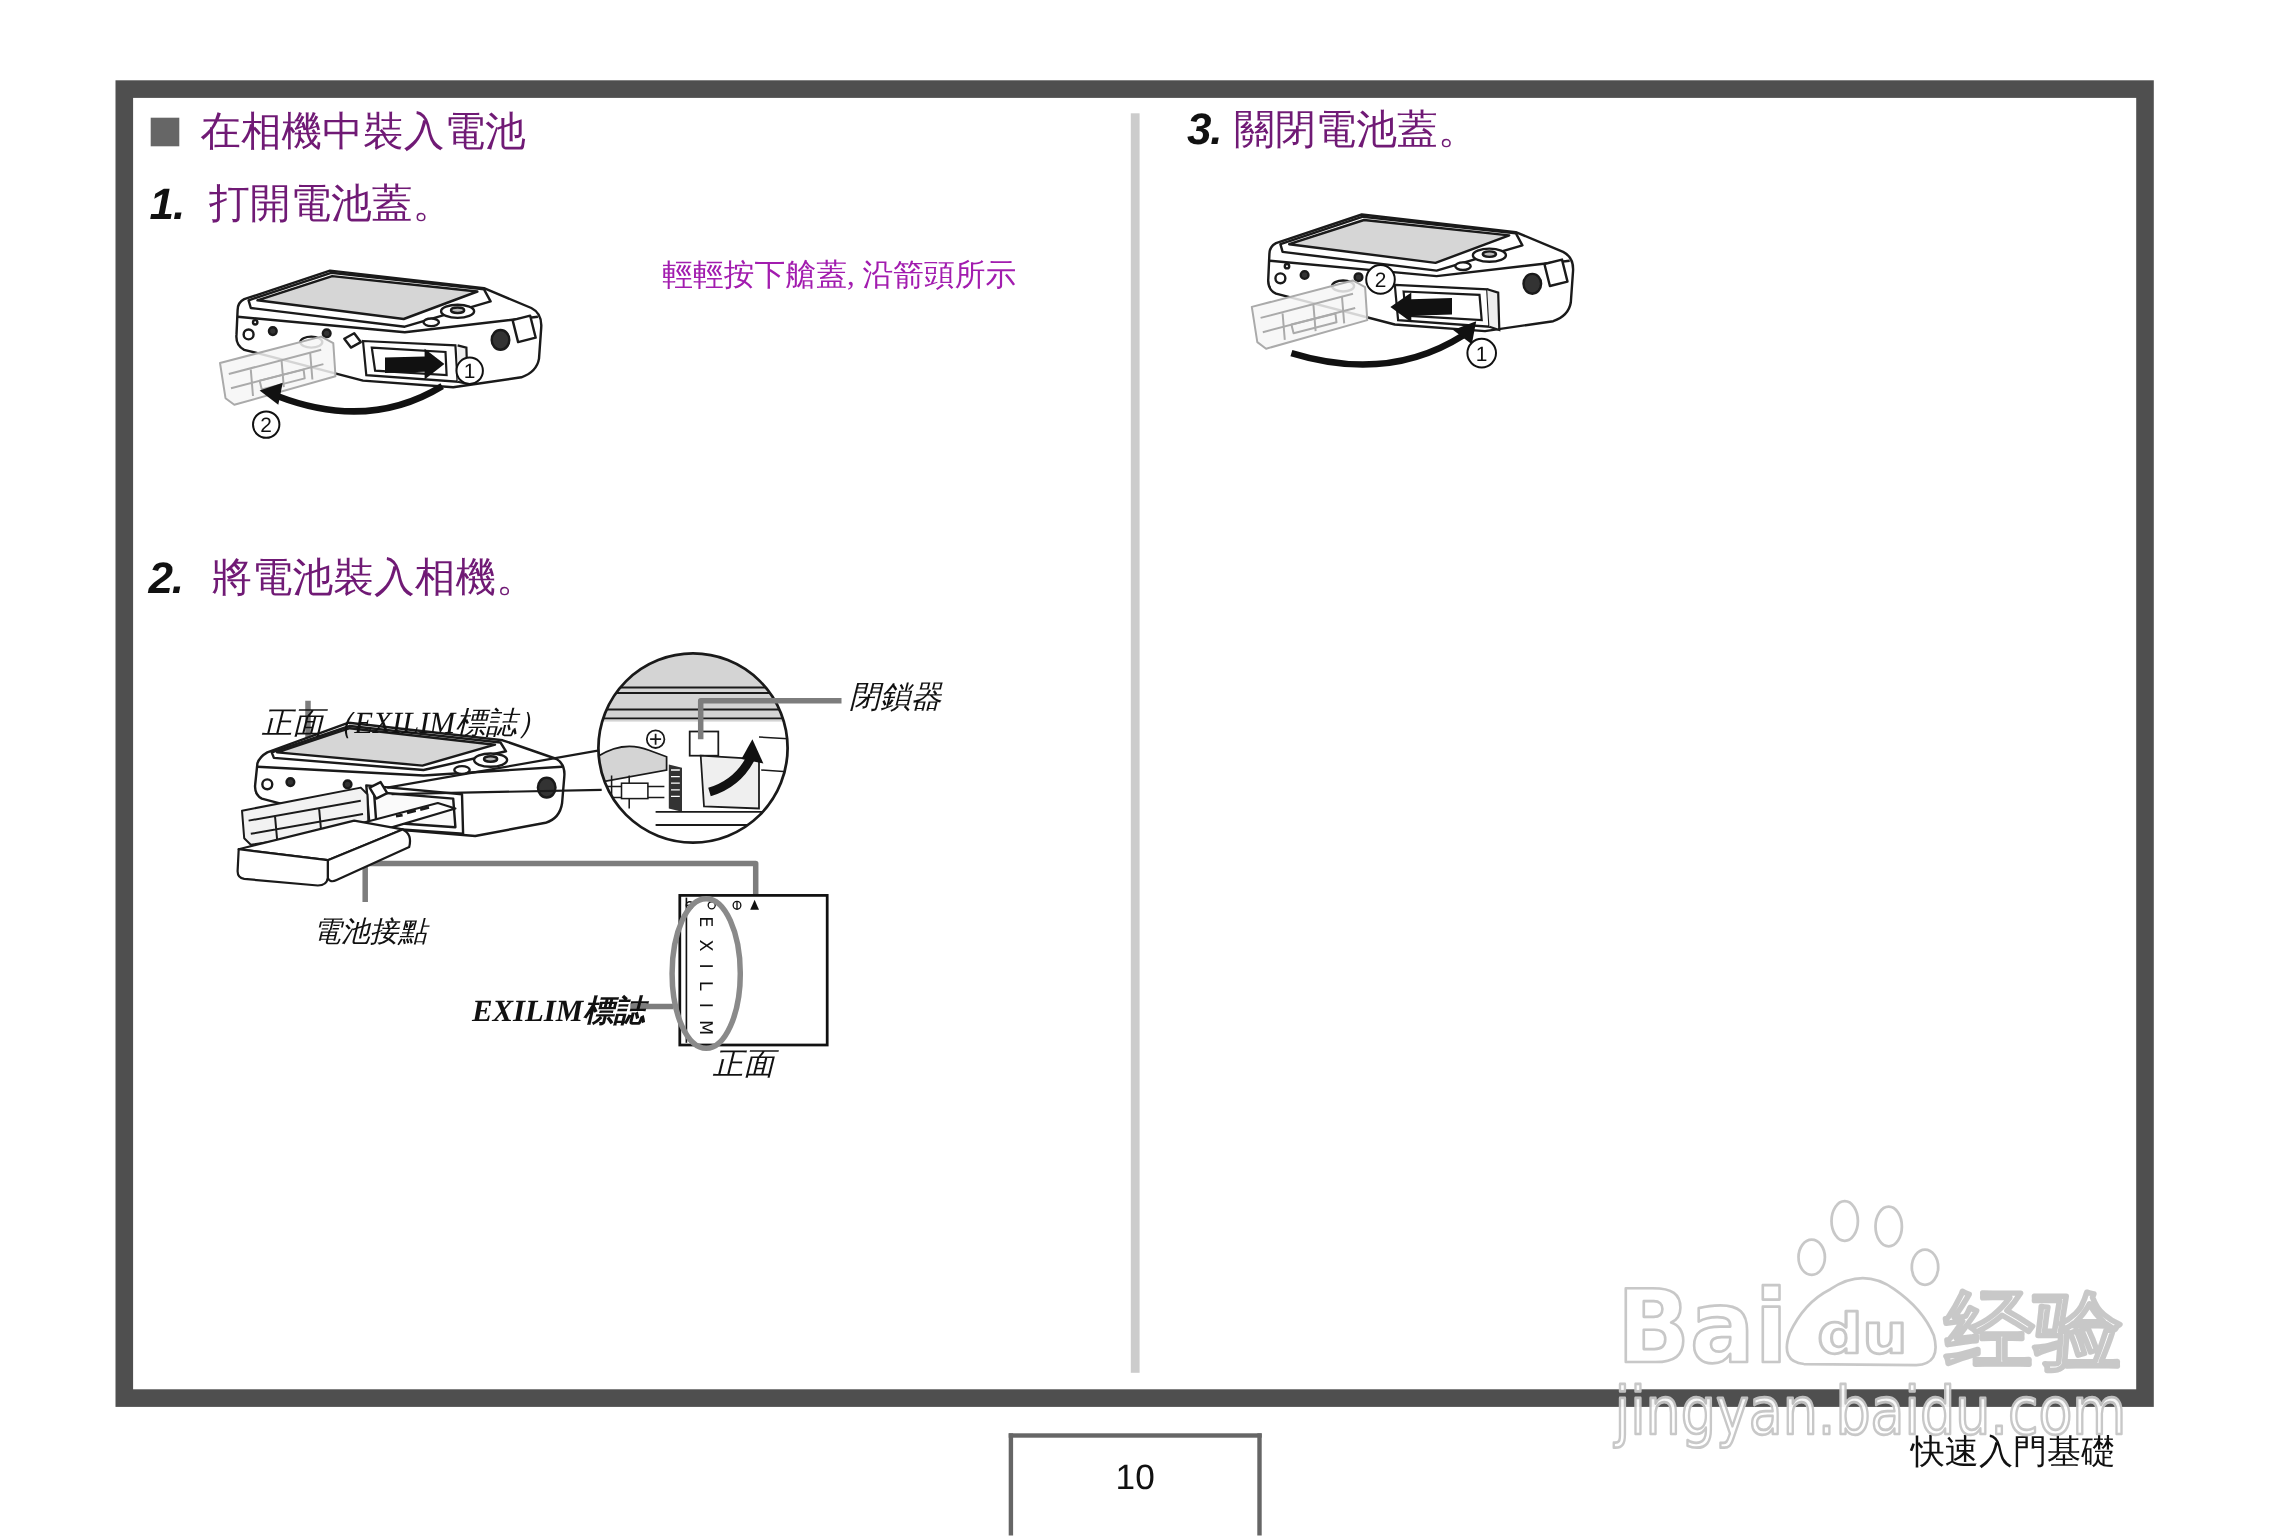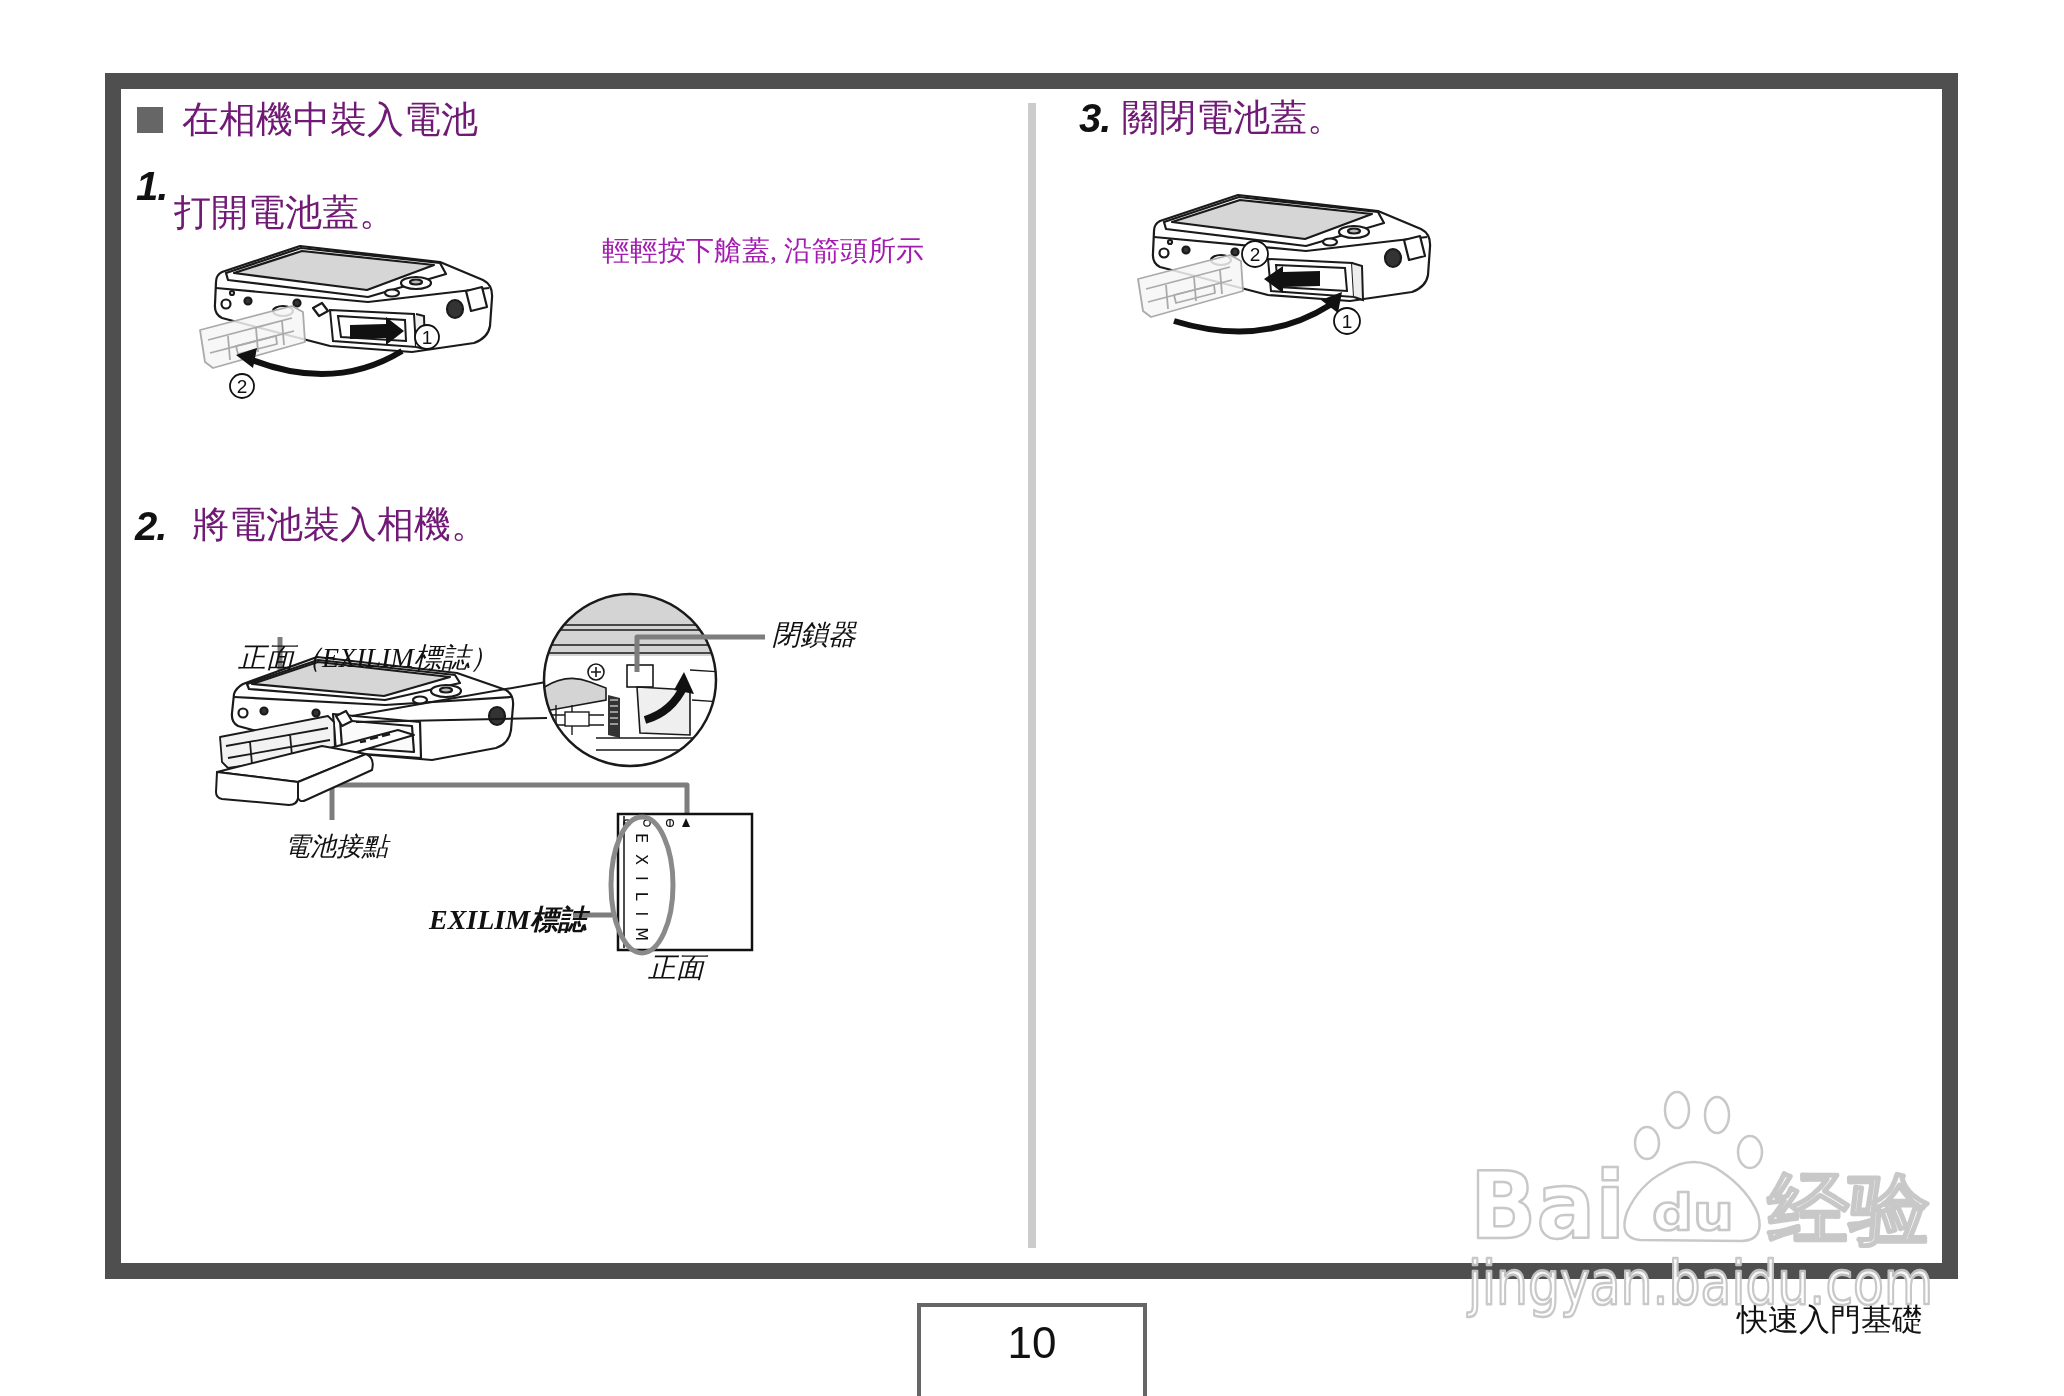--- a/index.html
+++ b/index.html
@@ -12,36 +12,36 @@
 .h-title{font-family:"DejaVu Sans",sans-serif;font-size:37px;line-height:37px;color:#701a75;text-align:right;}
 .step-num{font-family:"Liberation Sans",sans-serif;font-weight:bold;font-style:italic;font-size:40px;line-height:40px;letter-spacing:-1px;color:#111;}
 .desc{font-family:"Liberation Serif",serif;font-size:28px;line-height:42px;color:#a21caf;}
 .desc span{display:block;}
 .label{font-family:"Liberation Serif",serif;font-style:italic;font-size:28px;line-height:28px;color:#111;}
 .label.big{font-size:26px;line-height:30px;}
 .illus{position:absolute;overflow:visible;}
 .svg-num{font-family:"Liberation Sans",sans-serif;font-size:19px;fill:#111;}
 .svg-logo{font-family:"DejaVu Sans",sans-serif;font-size:16px;fill:#111;}
 .page-box{left:917px;top:1303px;width:230px;height:100px;border:4px solid var(--page-box);border-bottom:none;box-sizing:border-box;text-align:center;}
-.page-num{display:block;margin-top:12px;font-family:"Liberation Sans",sans-serif;font-size:44px;line-height:48px;color:#111;}
+.page-num{display:block;margin-top:12px;font-family:"Liberation Sans",sans-serif;font-size:32px;line-height:48px;color:#111;}
 .footer-section{left:1737px;top:1304px;font-family:"Liberation Serif",serif;font-size:31px;line-height:31px;color:#111;}
 .watermark{left:1455px;top:1080px;pointer-events:none;z-index:5;}
 .wm-text{font-family:"DejaVu Sans",sans-serif;font-weight:bold;}
 </style>
 </head>
 <body>
 
 <div class="abs frame"></div>
 <div class="abs divider"></div>
 
 <div class="abs bullet"></div>
 <div class="abs h-title" style="left:182px;top:101px;">在相機中裝入電池</div>
 
 <div class="abs step-num" style="left:136px;top:166px;">1.</div>
-<div class="abs h-title" style="left:174px;top:166px;margin-top:28px;">打開電池蓋。</div>
+<div class="abs h-title" style="left:190px;top:166px;">打開電池蓋。</div>
 
 <svg class="illus" style="left:195px;top:238px;" width="310" height="167" viewBox="195 238 310 167">
   <g id="cam-body-1">
     <g fill="#fff" stroke="#1a1a1a" stroke-width="2.2" stroke-linejoin="round">
       <path d="M222,272 L300,246 L440,262 L483,280 Q493,285 492,298 L490,326 Q488,338 474,343 L412,352 L330,346 L222,318 Q214,314 215,304 L216,282 Q216,275 222,272 Z"></path>
       <path d="M226,273 L301,248 L440,263 L446,274 L368,297 L228,280 Z"></path>
       <path d="M234,273 L302,251 L434,265 L367,290 Z" fill="#d6d6d6"></path>
       <path d="M216,288 L368,302 L489,288" fill="none"></path>
       <ellipse cx="416" cy="283" rx="15" ry="6"></ellipse>
       <ellipse cx="416" cy="282" rx="6" ry="2.5" fill="#bbb"></ellipse>

